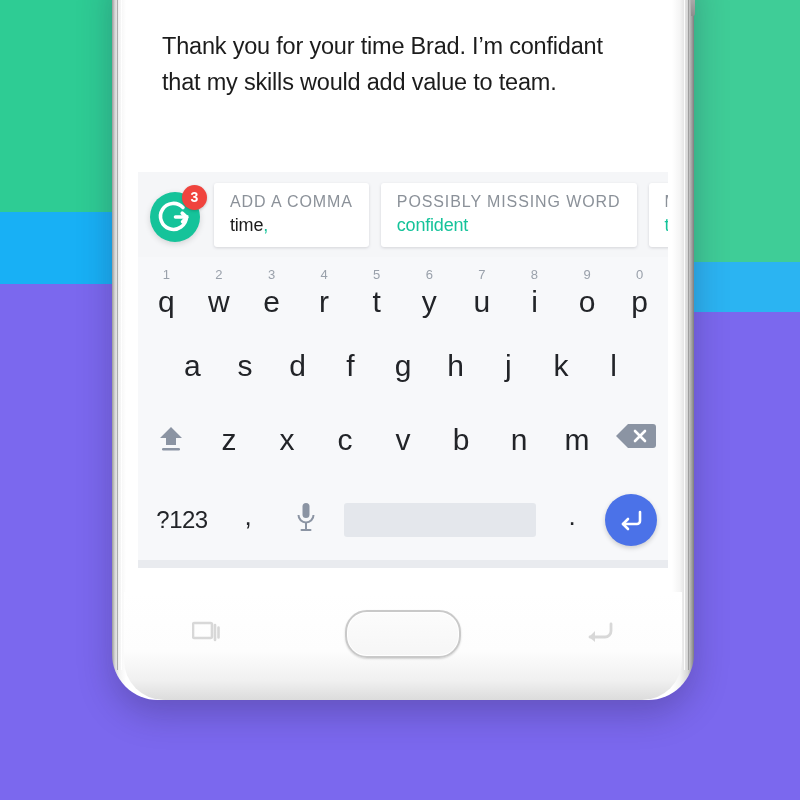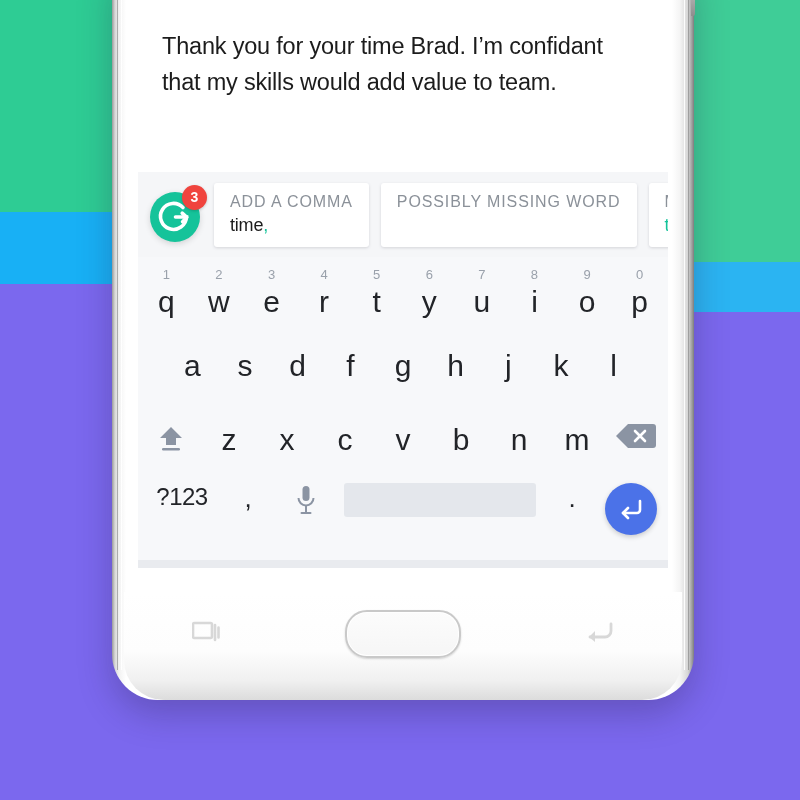--- a/index.html
+++ b/index.html
@@ -220,21 +220,21 @@
   .kb-row {
     display: flex;
     align-items: flex-start;
     justify-content: center;
     height: 74px;
     position: relative;
   }
   #row-1 { padding: 0 2px; }
   #row-2 { padding: 0 28px; }
   #row-3 { padding: 0 4px; }
-  #row-4 { height: 74px; padding: 0 6px; align-items: flex-start; }
+  #row-4 { height: 74px; padding: 0 6px; align-items: center; }
 
   .key {
     flex: 1 1 0;
     text-align: center;
     position: relative;
     height: 100%;
     cursor: pointer;
   }
   .key-letter {
     font-size: 30px;
@@ -370,20 +370,21 @@
           <div id="grammarly-badge">3</div>
         </div>
 
         <div class="sugg-card" style="min-width:148px;">
           <div class="sugg-label">ADD A COMMA</div>
           <div class="sugg-value"><span>time</span><span class="green">,</span></div>
         </div>
 
         <div class="sugg-card" style="min-width:210px;">
           <div class="sugg-label">POSSIBLY MISSING WORD</div>
+          <div class="sugg-value"><span class="green">confident</span></div>
         </div>
 
         <div class="sugg-card" style="min-width:160px;">
           <div class="sugg-label">MISSING W</div>
           <div class="sugg-value"><span class="green">the</span><span> tea</span></div>
         </div>
 
       </div>
 
       <div id="keyboard">

